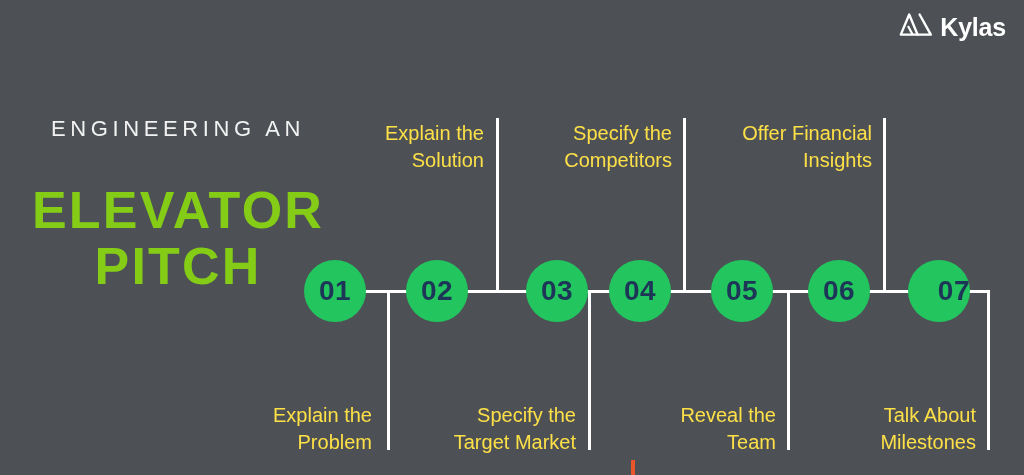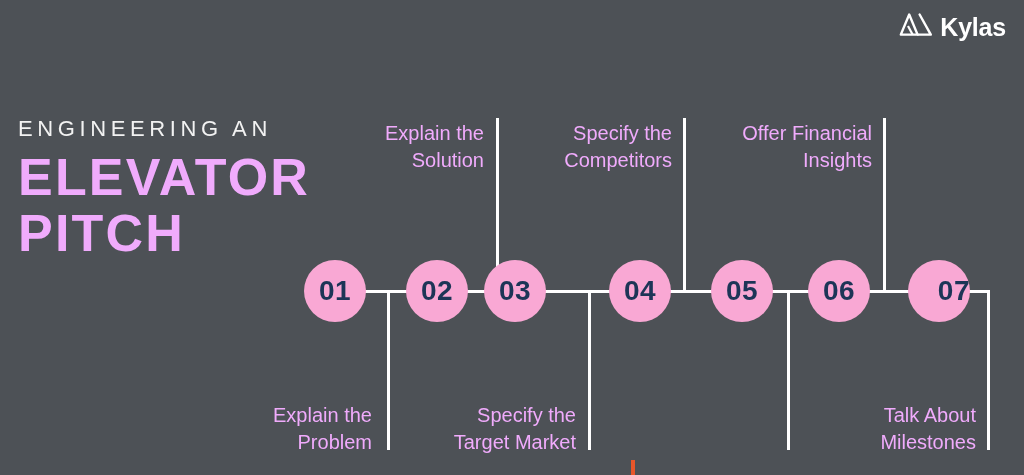--- a/index.html
+++ b/index.html
@@ -26,32 +26,33 @@
     font-size:25px;
     font-weight:700;
     letter-spacing:-0.2px;
     line-height:1;
   }
 
   
   .headline{
     position:absolute; left:18px; top:118px;
     width:320px;
+    text-align:center;
   }
   .eyebrow{
     color:#f2f2f2;
     font-size:22px;
     font-weight:400;
     letter-spacing:4.6px;
     line-height:1;
     white-space:nowrap;
   }
   .title{
-    margin-top:10px;
-    color:#f0abfc;
+    margin-top:43px;
+    color:#84cc16;
     font-size:52px;
     font-weight:700;
     letter-spacing:2.2px;
     line-height:1.07;
     text-transform:uppercase;
   }
   .title-l2{ display:block; }
 
   
   .axis{
@@ -66,36 +67,36 @@
     position:absolute;
     width:3px;
     background:#ffffff;
   }
 
   
   .node{
     position:absolute;
     width:62px; height:62px;
     border-radius:50%;
-    background:#f9a8d4;
+    background:#22c55e;
     display:flex; align-items:center; justify-content:center;
     top:260px;
   }
   .node-num{
     color:#1d3557;
     font-size:28px;
     font-weight:700;
     letter-spacing:0.5px;
     line-height:1;
   }
 
   
   .label{
     position:absolute;
-    color:#f0abfc;
+    color:#fde047;
     font-size:20px;
     font-weight:400;
     line-height:1.33;
     text-align:right;
     white-space:pre-line;
   }
   .label-top{ }
   .label-bottom{ }
 
   
@@ -139,21 +140,21 @@
   <div class="vline" style="left:787px; top:290px; height:160px;"></div>
   <div class="vline" style="left:883px; top:118px; height:175px;"></div>
   <div class="vline" style="left:987px; top:290px; height:160px;"></div>
 
   <div class="node" style="left:304px;">
     <span class="node-num">01</span>
   </div>
   <div class="node" style="left:406px;">
     <span class="node-num">02</span>
   </div>
-  <div class="node" style="left:484px;">
+  <div class="node" style="left:526px;">
     <span class="node-num">03</span>
   </div>
   <div class="node" style="left:609px;">
     <span class="node-num">04</span>
   </div>
   <div class="node" style="left:711px;">
     <span class="node-num">05</span>
   </div>
   <div class="node" style="left:808px;text-align:center;">
     <span class="node-num">06</span>
@@ -166,18 +167,20 @@
 Solution</div>
   <div class="label label-top" style="left:490px; top:120px; width:182px;">Specify the
 Competitors</div>
   <div class="label label-top" style="left:688px; top:120px; width:184px;">Offer Financial
 Insights</div>
 
   <div class="label label-bottom" style="left:196px; top:402px; width:176px;">Explain the
 Problem</div>
   <div class="label label-bottom" style="left:396px; top:402px; width:180px;">Specify the
 Target Market</div>
+  <div class="label label-bottom" style="left:598px; top:402px; width:178px;">Reveal the
+Team</div>
   <div class="label label-bottom" style="left:796px; top:402px; width:180px;">Talk About
 Milestones</div>
 
   <div class="stray-tick"></div>
 
 </div>
 
 </body></html>

